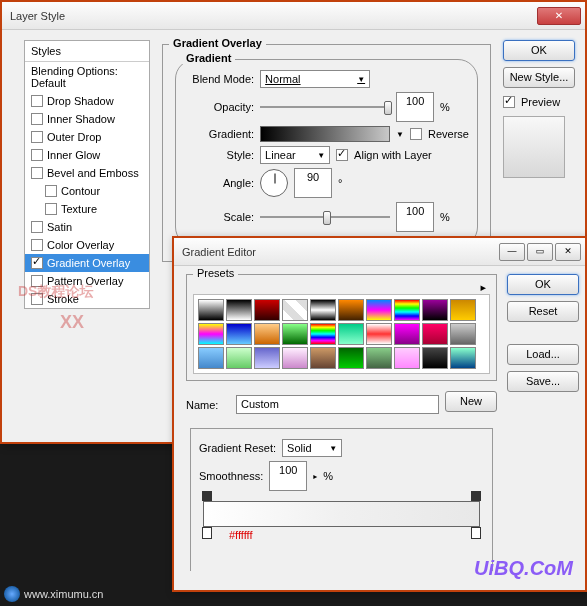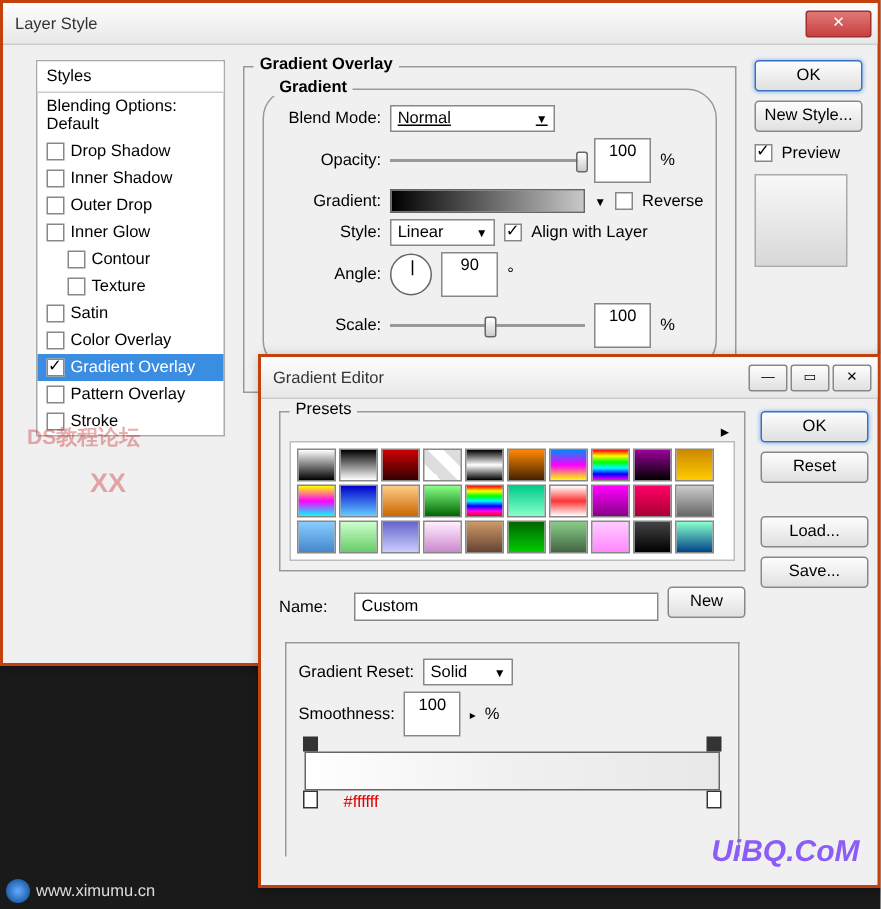--- a/index.html
+++ b/index.html
@@ -74,20 +74,24 @@
             <span>Inner Shadow</span>
           </div>
           <div class="style-row">
             <span class="chk"></span>
             <span>Outer Drop</span>
           </div>
           <div class="style-row">
             <span class="chk"></span>
             <span>Inner Glow</span>
           </div>
+          <div class="style-row">
+            <span class="chk"></span>
+            <span>Bevel and Emboss</span>
+          </div>
           <div class="style-row sub">
             <span class="chk"></span>
             <span>Contour</span>
           </div>
           <div class="style-row sub">
             <span class="chk"></span>
             <span>Texture</span>
           </div>
           <div class="style-row">
             <span class="chk"></span>

